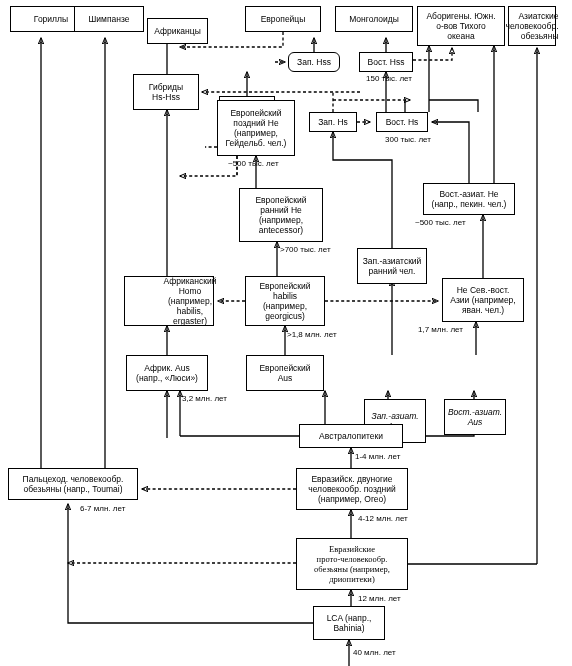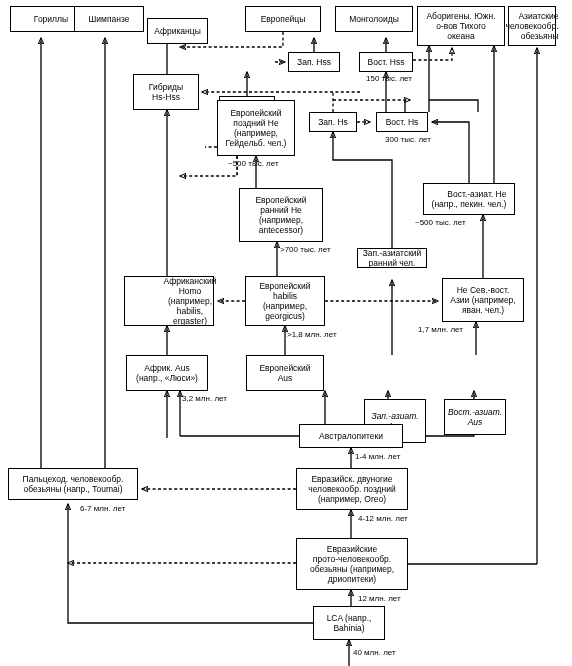--- a/index.html
+++ b/index.html
@@ -146,45 +146,45 @@
   <div class="box" style="left:417px;top:6px;width:88px;height:40px;">Аборигены. Южн.
 о-вов Тихого
 океана</div>
 
   <div class="box" style="left:508px;top:6px;width:48px;height:40px;text-align:right;">Азиатские
 человекообр.
 обезьяны</div>
 
   <div class="box it" style="left:219px;top:52px;width:56px;height:20px;">H. neand.</div>
 
-  <div class="box" style="left:288px;top:52px;width:52px;height:20px;">Зап. Hss</div>
+  <div class="box" style="left:288px;top:52px;width:52px;height:20px;border-radius:6px;">Зап. Hss</div>
 
   <div class="box" style="left:359px;top:52px;width:54px;height:20px;">Вост. Hss</div>
 
   <div class="box" style="left:133px;top:74px;width:66px;height:36px;">Гибриды
 Hs-Hss</div>
 
   <div class="box" style="left:309px;top:112px;width:48px;height:20px;text-align:center;">Зап. Hs</div>
 
   <div class="box" style="left:376px;top:112px;width:52px;height:20px;">Вост. Hs</div>
 
   <div class="box" style="left:217px;top:100px;width:78px;height:56px;">Европейский
 поздний He
 (например,
 Гейдельб. чел.)</div>
 
-  <div class="box" style="left:423px;top:183px;width:92px;height:32px;text-align:right;">Вост.-азиат. He
+  <div class="box" style="left:423px;top:183px;width:92px;height:32px;">Вост.-азиат. He
 (напр., пекин. чел.)</div>
 
   <div class="box" style="left:239px;top:188px;width:84px;height:54px;">Европейский
 ранний He
 (например,
 antecessor)</div>
 
-  <div class="box" style="left:357px;top:248px;width:70px;height:20px;">Зап.-азиатский
+  <div class="box" style="left:357px;top:248px;width:70px;height:36px;">Зап.-азиатский
 ранний чел.</div>
 
   <div class="box" style="left:124px;top:276px;width:90px;height:50px;padding-left:44px;">Африканский
 Homo (например,
 habilis, ergaster)</div>
 
   <div class="box" style="left:245px;top:276px;width:80px;height:50px;">Европейский
 habilis
 (например,
 georgicus)</div>
@@ -207,21 +207,21 @@
 
   <div class="box" style="left:299px;top:424px;width:104px;height:24px;">Австралопитеки</div>
 
   <div class="box" style="left:8px;top:468px;width:130px;height:32px;">Пальцеход. человекообр.
 обезьяны (напр., Toumai)</div>
 
   <div class="box" style="left:296px;top:468px;width:112px;height:42px;">Евразийск. двуногие
 человекообр. поздний
 (например, Oreo)</div>
 
-  <div class="box" style="left:296px;top:538px;width:112px;height:52px;">Евразийские
+  <div class="box" style="left:296px;top:538px;width:112px;height:52px;font-family:Liberation Serif, serif;">Евразийские
 прото-человекообр.
 обезьяны (например,
 дриопитеки)</div>
 
   <div class="box" style="left:313px;top:606px;width:72px;height:34px;">LCA (напр.,
 Bahinia)</div>
 
   <div class="lbl" style="left:366px;top:74px;">150 тыс. лет</div>
   <div class="lbl" style="left:385px;top:135px;">300 тыс. лет</div>
   <div class="lbl" style="left:228px;top:159px;">~500 тыс. лет</div>

